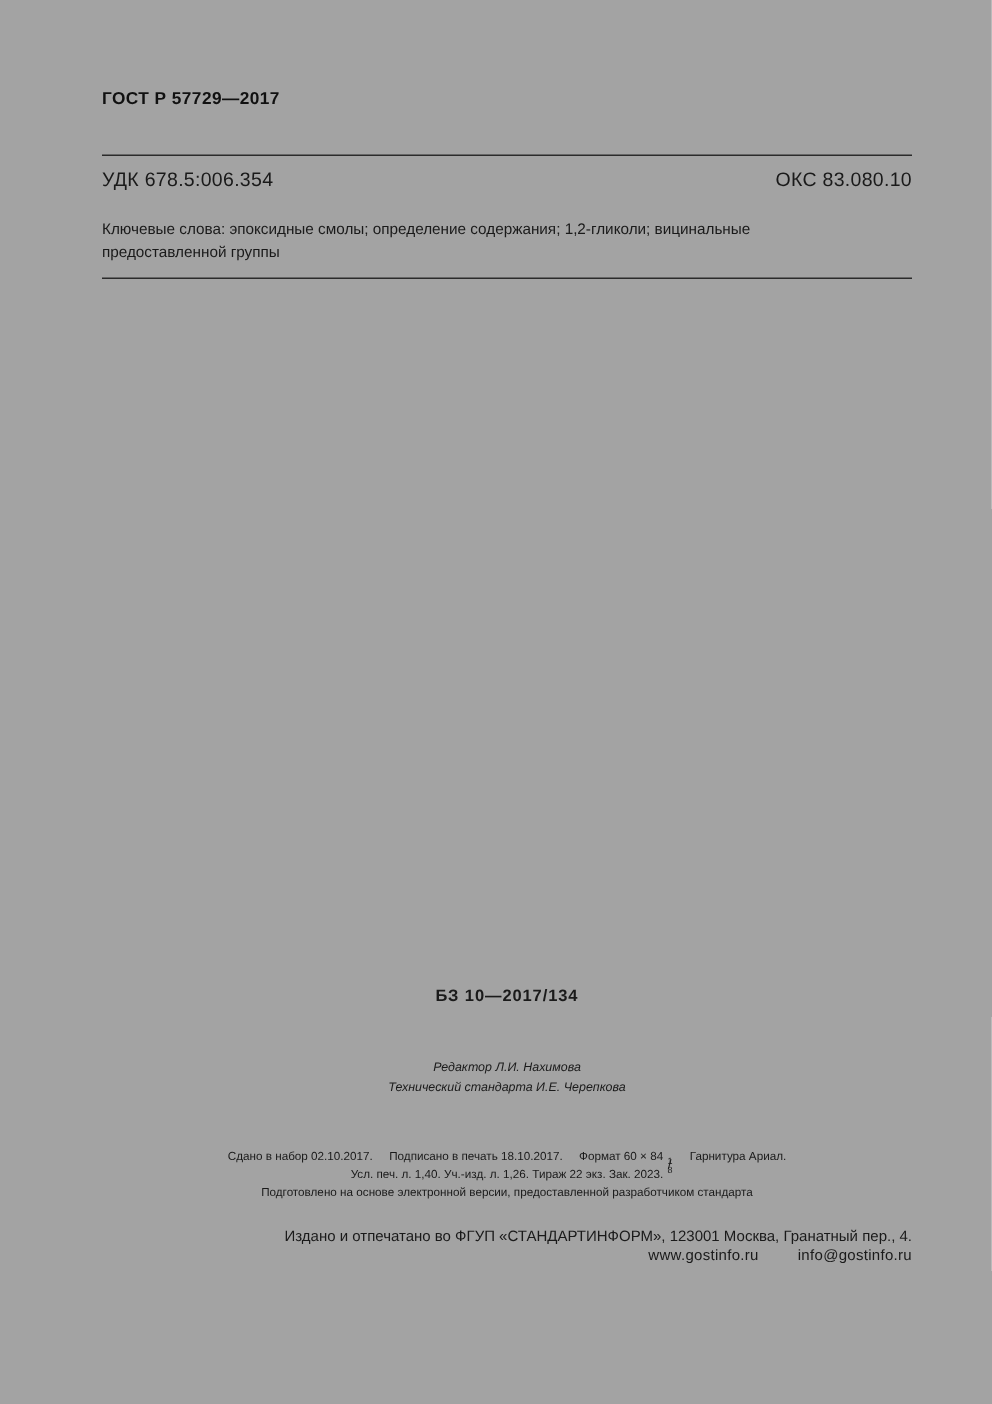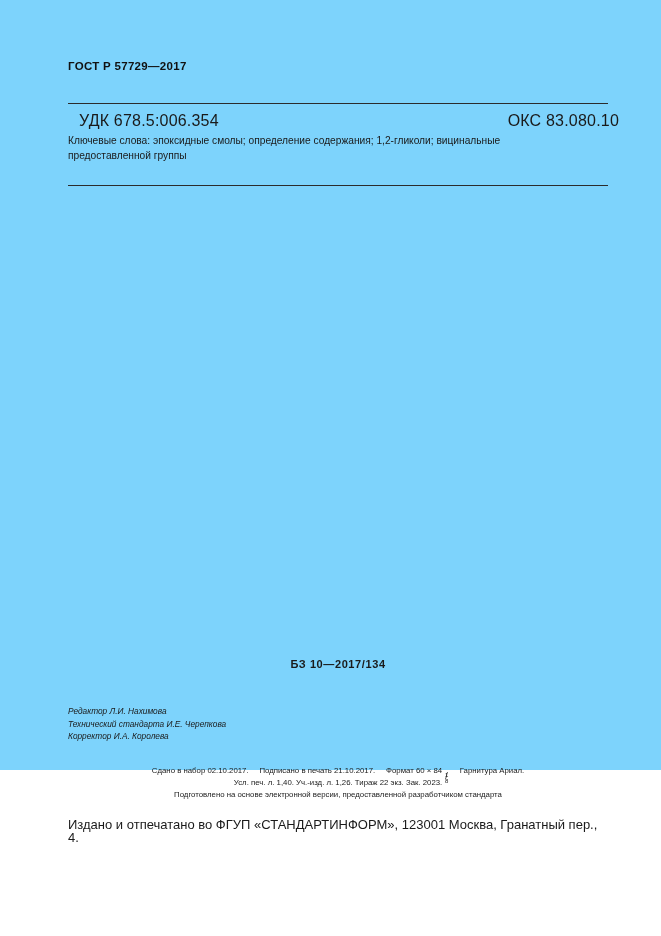--- a/index.html
+++ b/index.html
@@ -13,22 +13,22 @@
     font-family: "Liberation Sans", sans-serif;
     color: #1a1a1a;
     position: relative;
     overflow: hidden;
   }
   .page {
     position: absolute;
     left: 0;
     top: 0;
     width: 661px;
-    height: 770px;
-    background: #7dd3fc;
+    height: 936px;
+    background: #a3a3a3;
   }
   .content {
     position: absolute;
     left: 68px;
     top: 0;
     width: 540px;
     height: 936px;
   }
   .std-title {
     position: absolute;
@@ -44,38 +44,38 @@
     left: 0;
     width: 540px;
     height: 1px;
     background: #2b2b2b;
   }
   .rule-top { top: 103px; }
   .rule-bottom { top: 185px; }
 
   .udk-row {
     position: absolute;
-    left: 11px;
+    left: 0;
     top: 112px;
     width: 540px;
-    font-size: 16px;
+    font-size: 13px;
     color: #1a1a1a;
   }
   .udk-row .left {
     float: left;
     letter-spacing: 0.2px;
   }
   .udk-row .right {
     float: right;
     letter-spacing: 0.2px;
   }
   .keywords {
     position: absolute;
     left: 0;
-    top: 133px;
+    top: 146px;
     width: 540px;
     font-size: 10.2px;
     line-height: 15px;
     text-align: justify;
     color: #1a1a1a;
   }
 
   .bz {
     position: absolute;
     left: 0;
@@ -86,20 +86,21 @@
     font-weight: bold;
     letter-spacing: 0.6px;
     color: #1a1a1a;
   }
 
   .credits {
     position: absolute;
     left: 0;
     top: 705px;
     width: 540px;
+    text-align: center;
     font-size: 8.3px;
     line-height: 12.6px;
     color: #1a1a1a;
   }
   .credits .ital { font-style: italic; }
 
   .imprint {
     position: absolute;
     left: 0;
     top: 765px;
@@ -136,22 +137,22 @@
     left: 3px;
     top: -2px;
     font-size: 9px;
   }
 
   .publisher {
     position: absolute;
     left: 0;
     top: 818px;
     width: 540px;
-    text-align: left;
-    font-size: 13px;
+    text-align: right;
+    font-size: 10px;
     line-height: 13px;
     color: #1a1a1a;
   }
   .publisher .web {
     letter-spacing: 0.2px;
   }
   .publisher .web .gap {
     display: inline-block;
     width: 26px;
   }
@@ -176,32 +177,34 @@
       <div>предоставленной группы</div>
     </div>
 
     <div class="rule rule-bottom"></div>
 
     <div class="bz">БЗ   10—2017/134</div>
 
     <div class="credits">
       <div class="ital">Редактор  Л.И. Нахимова</div>
       <div class="ital">Технический стандарта И.Е. Черепкова</div>
-      <div class="ital">Корректор И.А. Королева</div>
     </div>
 
     <div class="imprint">
       <div>
         <span>Сдано в набор 02.10.2017.</span>&nbsp;&nbsp;&nbsp;&nbsp;
-        <span>Подписано в печать 21.10.2017.</span>&nbsp;&nbsp;&nbsp;&nbsp;
+        <span>Подписано в печать 18.10.2017.</span>&nbsp;&nbsp;&nbsp;&nbsp;
         <span>Формат 60 × 84</span><span class="frac"><span class="num">1</span><span class="slash">/</span><span class="den">8</span></span>&nbsp;&nbsp;&nbsp;
         <span>Гарнитура Ариал.</span>
       </div>
       <div>Усл. печ. л. 1,40.    Уч.-изд. л. 1,26.    Тираж 22 экз.    Зак. 2023.</div>
       <div>Подготовлено на основе электронной версии, предоставленной разработчиком стандарта</div>
     </div>
 
     <div class="publisher">
       <div>Издано и отпечатано во ФГУП «СТАНДАРТИНФОРМ», 123001 Москва, Гранатный пер., 4.</div>
+      <div class="web">
+        <span>www.gostinfo.ru</span><span class="gap"></span><span>info@gostinfo.ru</span>
+      </div>
     </div>
 
   </div>
 </div>
 
 </body></html>

